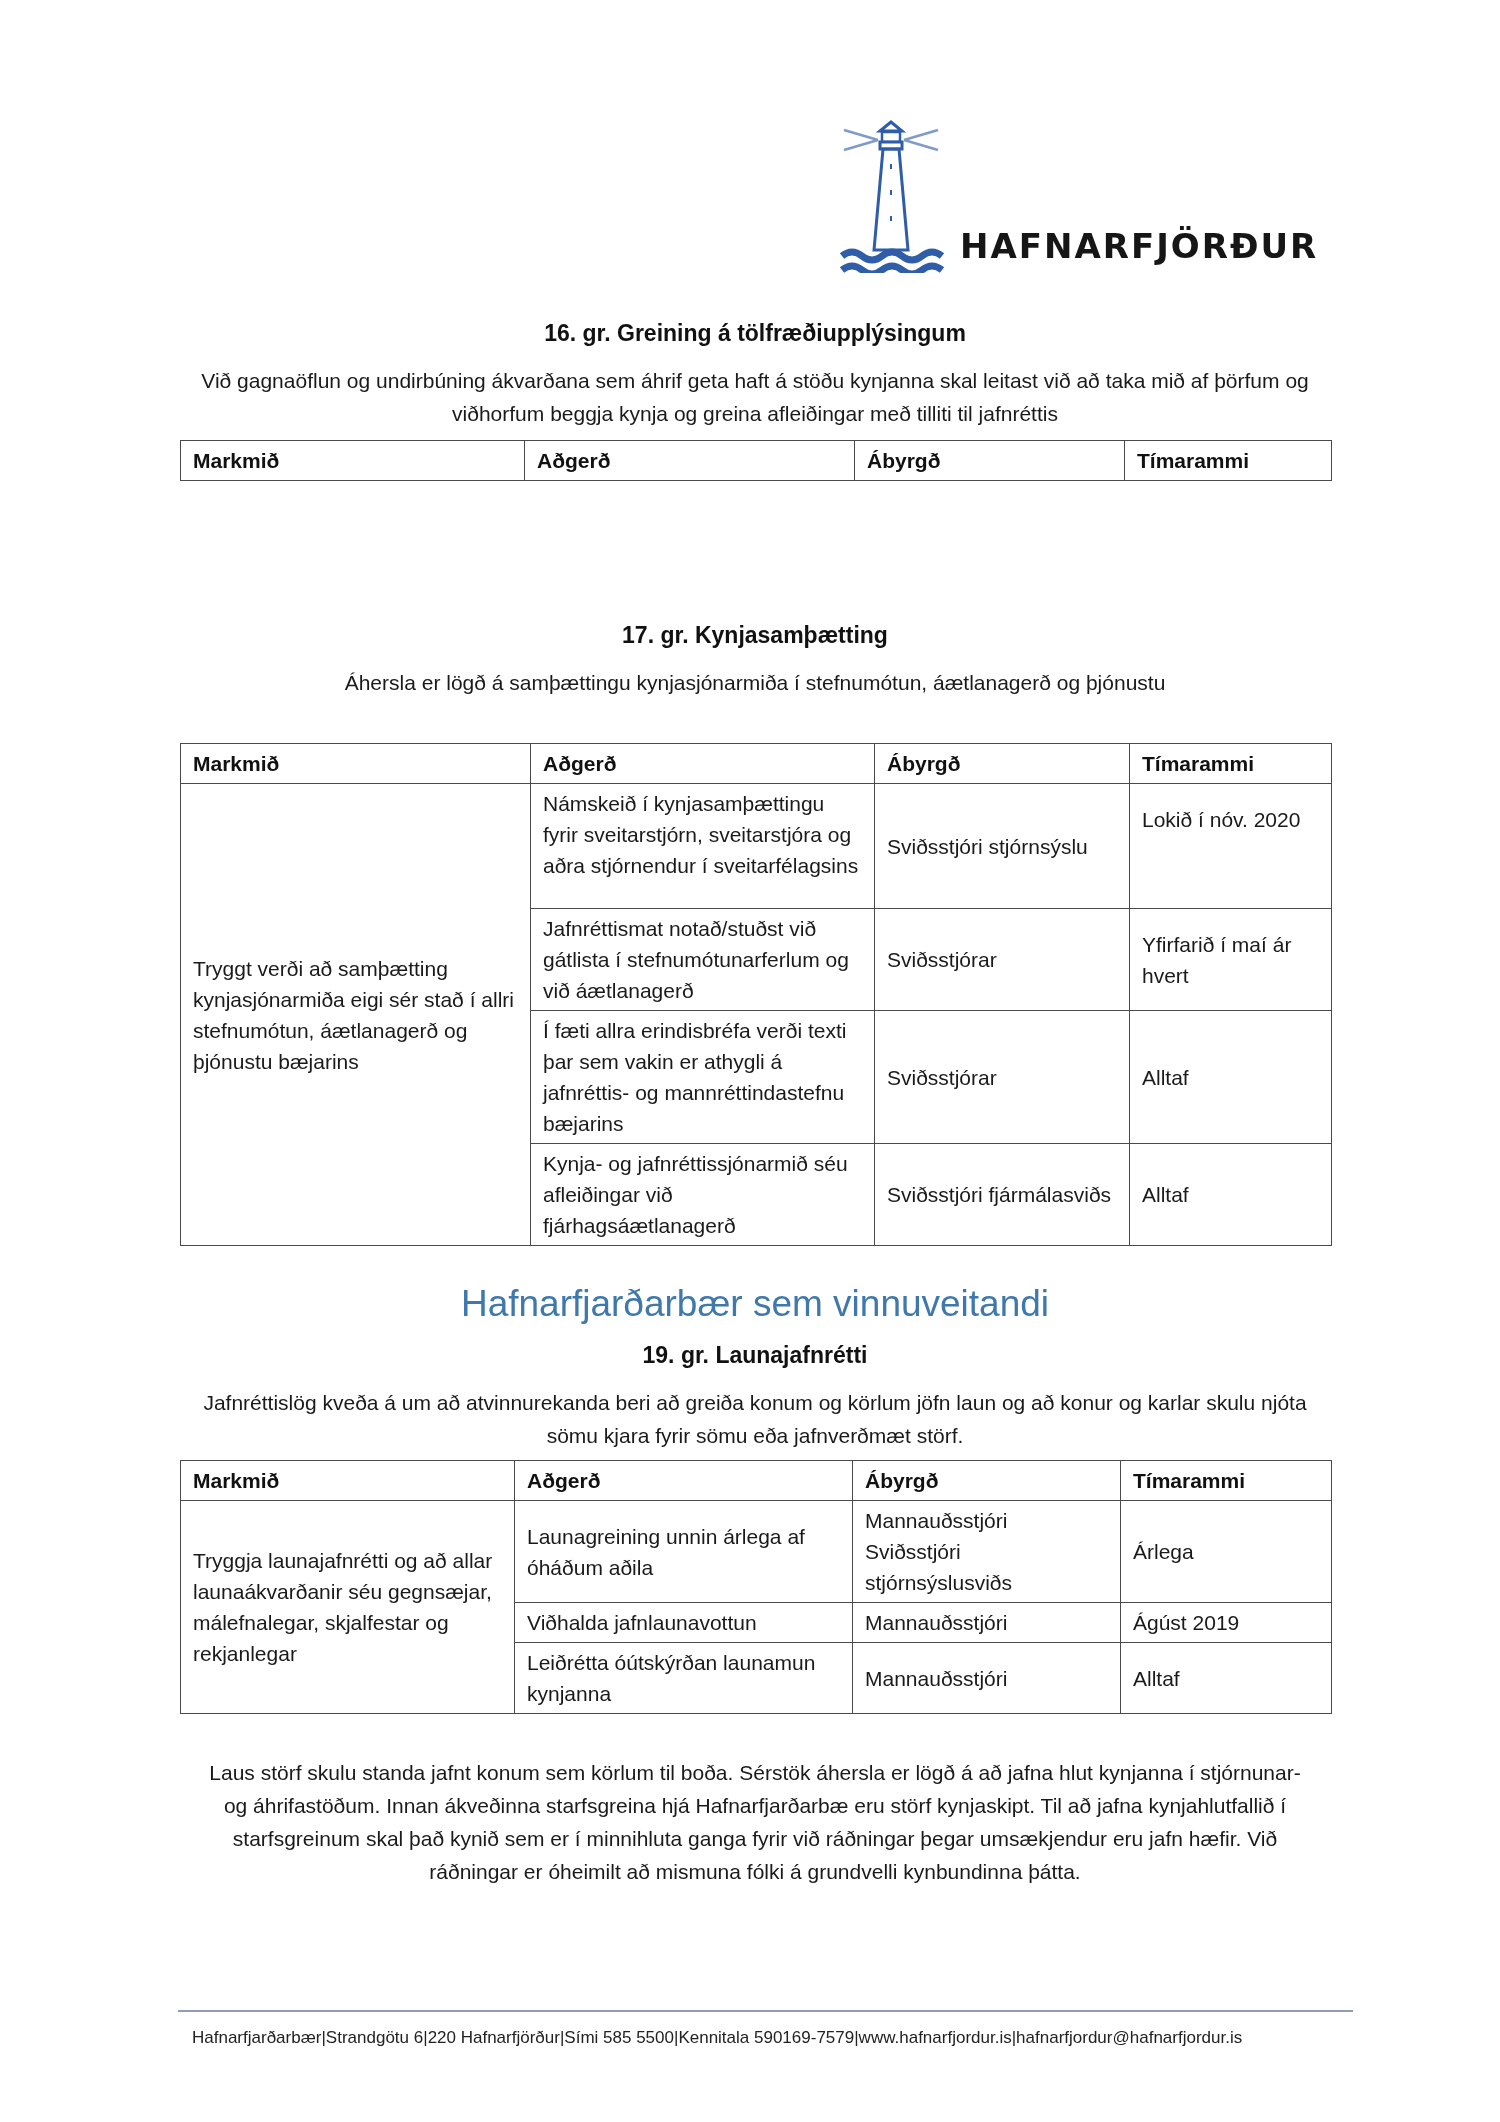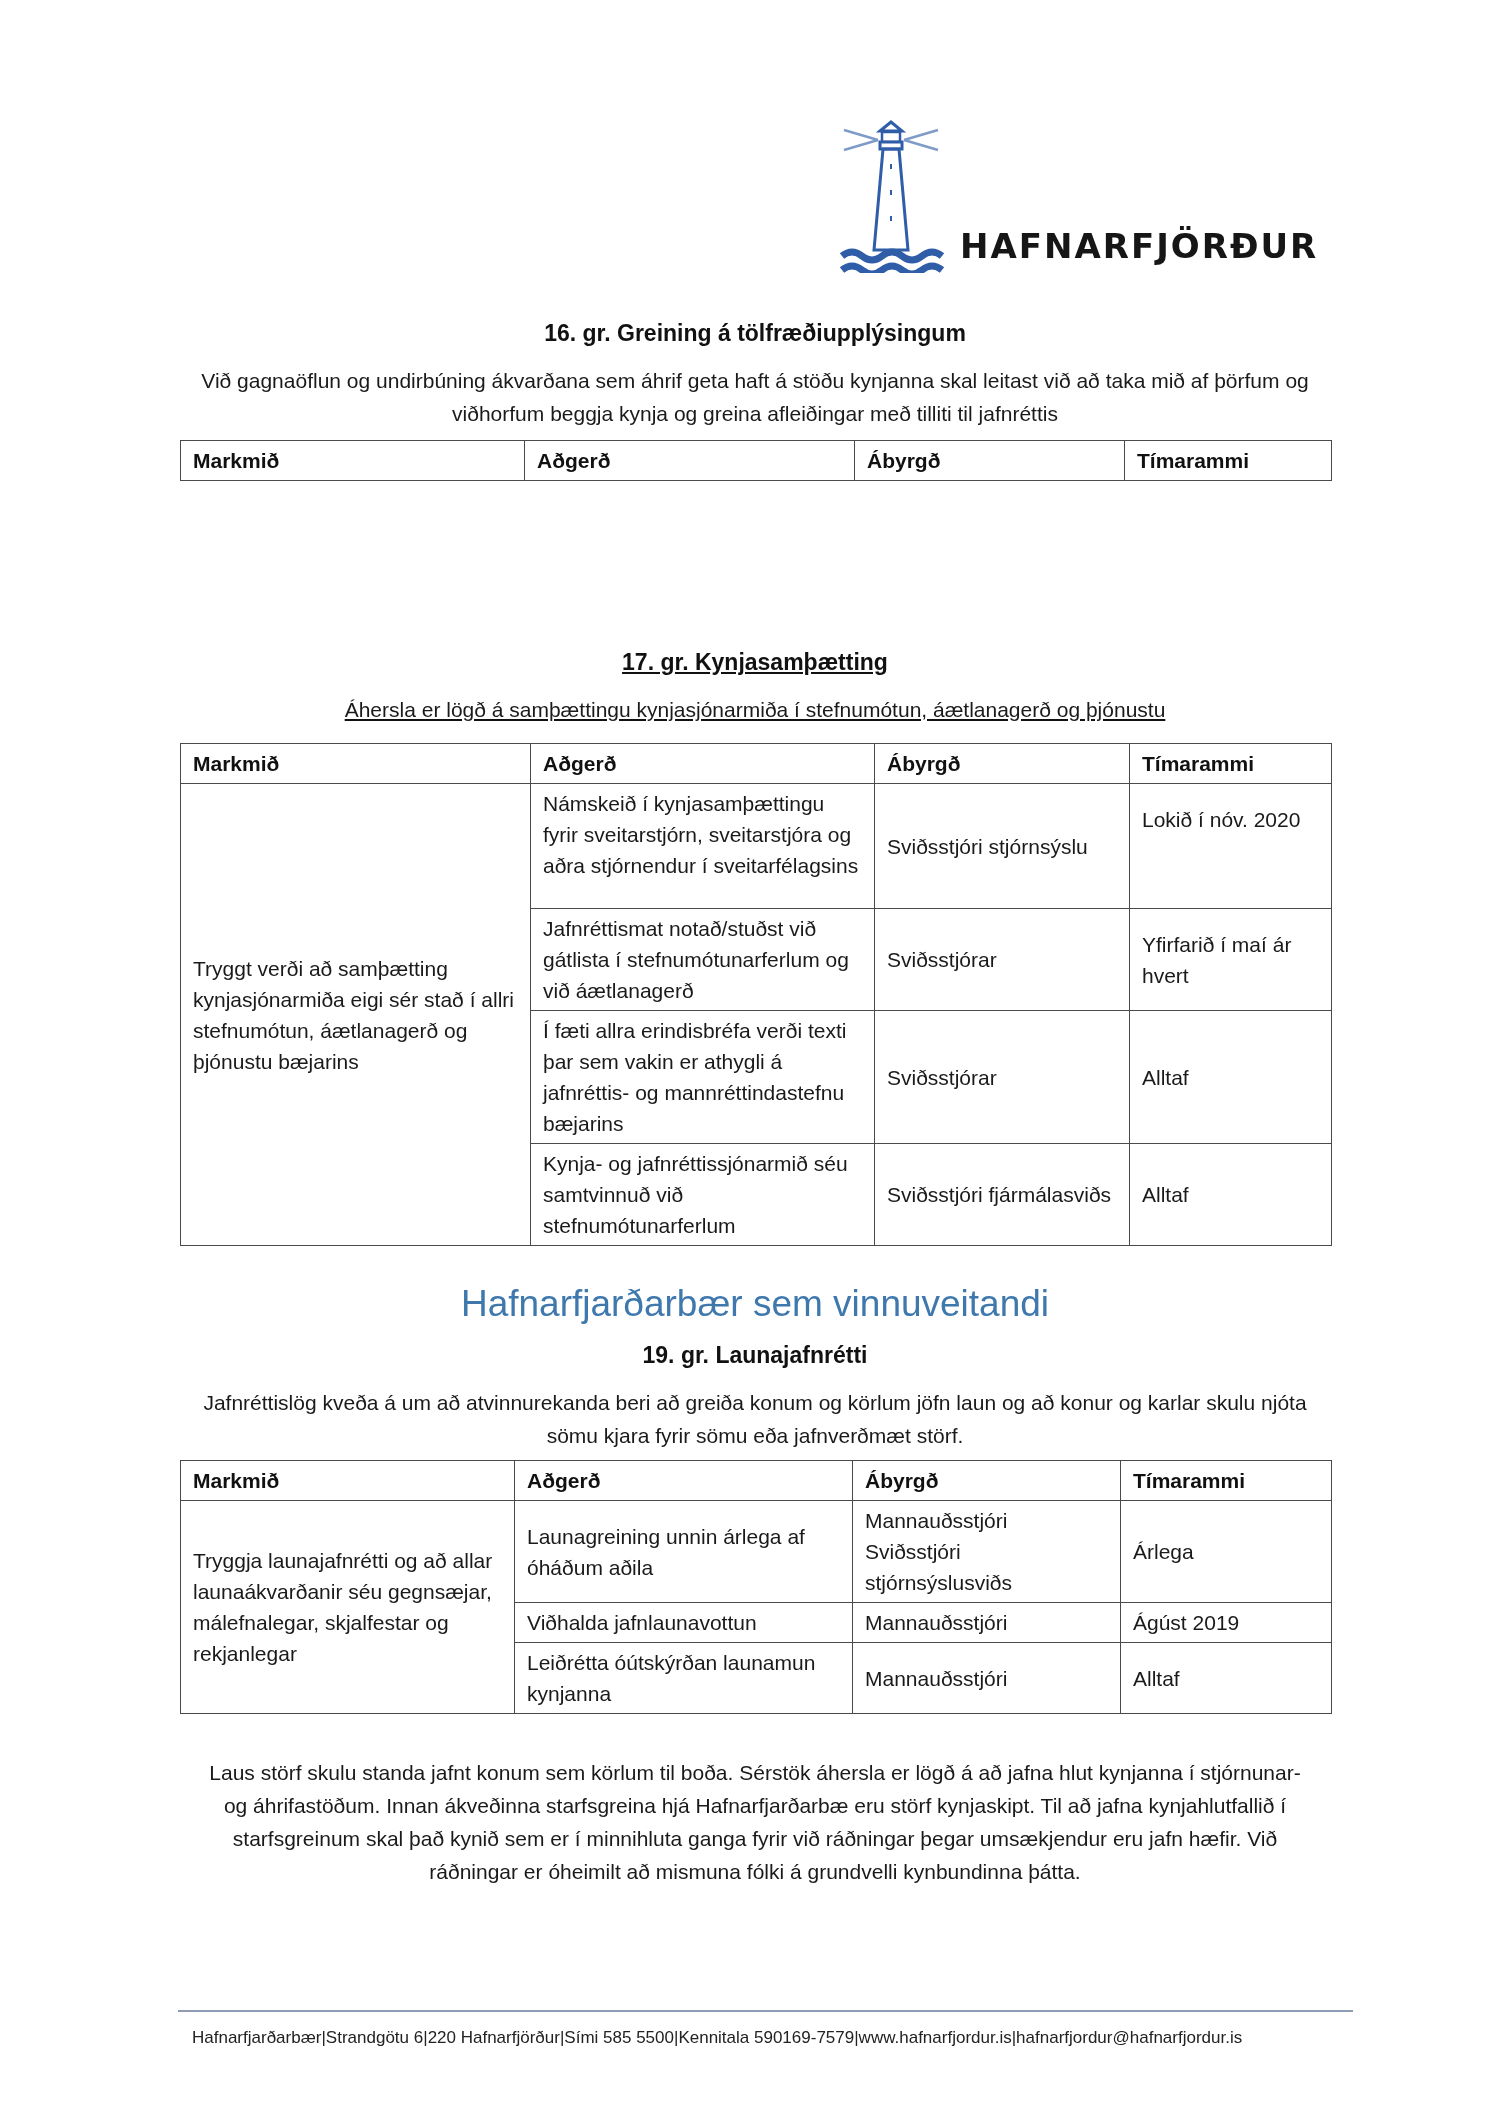--- a/index.html
+++ b/index.html
@@ -89,21 +89,21 @@
   <tbody>
       <tr>
     <th>Markmið</th>
     <th>Aðgerð</th>
     <th>Ábyrgð</th>
     <th>Tímarammi</th>
   </tr>
 </tbody>
   </table>
 
-<div class="block" style="top:647px;text-decoration:underline;">
+<div class="block" style="top:620px;">
   <h2 class="gr">17. gr. Kynjasamþætting</h2>
   <p class="body">Áhersla er lögð á samþættingu kynjasjónarmiða í stefnumótun, áætlanagerð og þjónustu</p>
 </div>
 
 <table class="goal" style="top:743px;">
   <colgroup>
       <col style="width:350px">
       <col style="width:344px">
       <col style="width:255px">
       <col style="width:202px">
@@ -125,21 +125,21 @@
     <td>Jafnréttismat notað/stuðst við gátlista í stefnumótunarferlum og við áætlanagerð</td>
     <td class="mid">Sviðsstjórar</td>
     <td class="mid">Yfirfarið í maí ár hvert</td>
   </tr>
   <tr style="height:124px;">
     <td>Í fæti allra erindisbréfa verði texti þar sem vakin er athygli á jafnréttis- og mannréttindastefnu bæjarins</td>
     <td class="mid">Sviðsstjórar</td>
     <td class="mid">Alltaf</td>
   </tr>
   <tr style="height:93px;">
-    <td>Kynja- og jafnréttissjónarmið séu samtvinnuð við stefnumótunarferlum</td>
+    <td>Kynja- og jafnréttissjónarmið séu afleiðingar við fjárhagsáætlanagerð</td>
     <td class="mid">Sviðsstjóri fjármálasviðs</td>
     <td class="mid">Alltaf</td>
   </tr>
 </tbody>
   </table>
 
 <div class="block" style="top:1282px;">
   <h1 class="section">Hafnarfjarðarbær sem vinnuveitandi</h1>
 </div>
 

